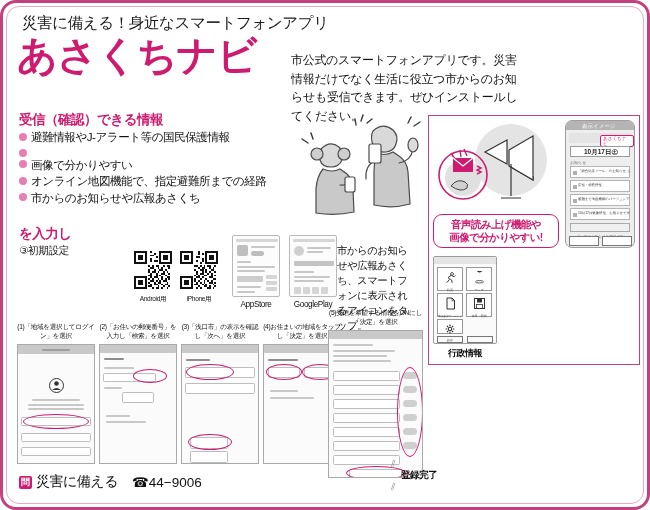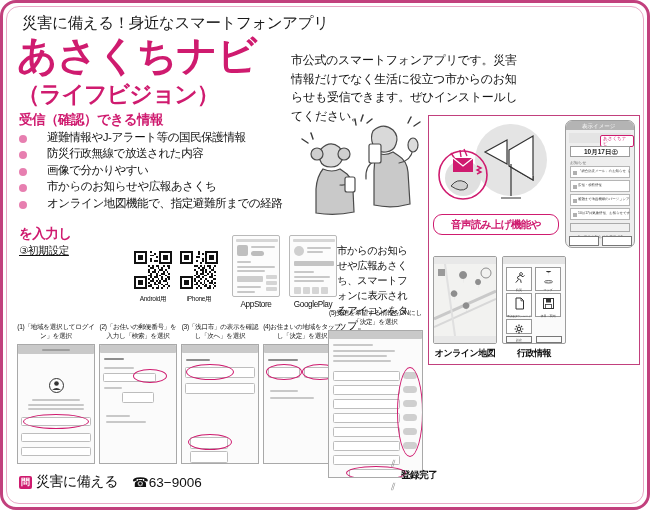--- a/index.html
+++ b/index.html
@@ -43,39 +43,39 @@
     font-size:12px; line-height:1.55; color:#141414; letter-spacing:-0.3px;
   }
 
   
   .sec-title {
     font-size:13.5px; font-weight:bold; color:#cf1b6f; letter-spacing:-0.5px;
   }
   #receive-title { position:absolute; left:16px; top:108px; }
   .bullets { position:absolute; left:16px; top:126px; width:280px; }
   .bullet {
-    display:flex; align-items:center; gap:20px;
+    display:flex; align-items:flex-start; gap:4px;
     font-size:11.6px; line-height:1.42; color:#111; letter-spacing:-0.5px;
     white-space:nowrap;
   }
   .dot {
     display:inline-block; width:8px; height:8px; border-radius:50%;
     background:#e77fb0; margin-top:3.5px; flex:0 0 auto;
   }
 
   
   .people { position:absolute; left:292px; top:106px; width:130px; height:112px; }
 
   
   #reg-title { position:absolute; left:16px; top:222px; }
   .reg-text {
     position:absolute; left:16px; top:240px; width:112px;
     font-size:10.6px; line-height:1.42; color:#111; letter-spacing:-0.4px;
   }
-  .reg-text .step3 { display:block;text-decoration:underline; }
+  .reg-text .step3 { display:block; }
 
   .qr-wrap { position:absolute; left:131px; top:248px; display:flex; gap:8px; }
   .qr-item { text-align:center; }
   .qr-box { width:38px; height:38px; }
   .qr-cap { font-size:6.5px; color:#111; margin-top:2px; letter-spacing:-0.3px; }
 
   .store-wrap { position:absolute; left:229px; top:232px; display:flex; gap:9px; }
   .store-item { text-align:center; }
   .phone-shot {
     width:48px; height:62px; background:#fcfcfc;
@@ -158,44 +158,42 @@
     position:absolute; border:1.5px solid #cf1b6f; border-radius:50%;
   }
 </style>
 </head>
 <body>
 
 <div class="flyer">
 
   <div class="headline">災害に備える！身近なスマートフォンアプリ</div>
   <div class="apptitle">あさくちナビ</div>
-  <div class="appsub">（ライフビジョン）</div>
   <div class="intro">市公式のスマートフォンアプリです。災害情報だけでなく生活に役立つ市からのお知らせも受信できます。ぜひインストールしてください。</div>
 
   <div class="sec-title" id="receive-title">受信（確認）できる情報</div>
   <div class="bullets">
     <div class="bullet">
       <span class="dot"></span>
       <span>避難情報やJ-アラート等の国民保護情報</span>
     </div>
     <div class="bullet">
       <span class="dot"></span>
-      <span>防災行政無線で放送された内容</span>
     </div>
     <div class="bullet">
       <span class="dot"></span>
       <span>画像で分かりやすい</span>
     </div>
     <div class="bullet">
       <span class="dot"></span>
-      <span>市からのお知らせや広報あさくち</span>
+      <span>オンライン地図機能で、指定避難所までの経路</span>
     </div>
     <div class="bullet">
       <span class="dot"></span>
-      <span>オンライン地図機能で、指定避難所までの経路</span>
+      <span>市からのお知らせや広報あさくち</span>
     </div>
   </div>
 
   <svg class="people" viewBox="0 0 130 112">
     <g fill="none" stroke="#4a4a4a" stroke-width="1.2">
 
       <path d="M78 22 q10 -9 20 -1 q6 6 3 14 q-2 7 -10 8 q-10 1 -13 -7 q-3 -8 0 -14z" fill="#d9d9d9"></path>
       <path d="M80 43 q9 5 18 0 l6 4 q8 5 9 16 l2 32 q-18 5 -36 1 l0 -34 q1 -13 1 -19z" fill="#c9c9c9"></path>
       <path d="M104 54 q12 -2 14 -14" stroke-linecap="round"></path>
       <path d="M80 52 q-10 4 -9 18" stroke-linecap="round"></path>
@@ -507,21 +505,21 @@
     </div>
   </div>
 
   <div class="done-label">登録完了</div>
   <span class="sparkle" style="left:388px;top:455px;">⫽</span>
   <span class="sparkle" style="left:388px;top:478px;">⫽</span>
 
   <div class="footer">
     <span class="toi">問</span>
     <span class="dept">災害に備える</span>
-    <span class="tel"><span>☎</span><span>63−9006</span></span>
+    <span class="tel"><span>☎</span><span>44−9006</span></span>
   </div>
 
   <div class="rpanel">
 
     <svg class="megaphone" viewBox="0 0 126 92">
       <circle cx="78" cy="40" r="36" fill="#e4e4e4"></circle>
       <circle cx="30" cy="55" r="24" fill="none" stroke="#cf1b6f" stroke-width="1.6"></circle>
       <circle cx="30" cy="58" r="18" fill="#e0e0e0"></circle>
       <g stroke="#333" stroke-width="1.2" fill="#fff">
         <path d="M74 20 l-22 12 l22 12 z"></path>
@@ -536,20 +534,21 @@
           <path d="M22 39 l-4 -6"></path>
         <path d="M44 46 l4 2 l-4 2 l4 2 l-4 2"></path>
       </g>
       <rect x="20" y="38" width="20" height="14" fill="#cf1b6f"></rect>
       <path d="M20 38 l10 8 l10 -8" fill="none" stroke="#fff" stroke-width="1.3"></path>
       <path d="M18 66 q6 -8 14 -4 q4 2 2 6 q-6 5 -16 -2z" fill="#d0d0d0" stroke="#444" stroke-width="1"></path>
     </svg>
 
     <div class="callout">
       <div>音声読み上げ機能や</div>
+      <div>画像で分かりやすい!</div>
     </div>
 
     <div class="top-phone">
       <div style="position:absolute;left:0;top:0;width:68px;height:9px;background:#b4b4b4;"></div>
       <div style="position:absolute;left:16px;top:1.5px;font-size:5.5px;color:#fff;">表示イメージ</div>
       <div style="position:absolute;left:3px;top:12px;width:62px;height:10px;background:#e4e4e4;"></div>
       <div style="position:absolute;left:34px;top:13.5px;font-size:4.6px;color:#cf1b6f;background:#fff;border:0.6px solid #cf1b6f;border-radius:2px;padding:0 2px;">あさくちナビ</div>
       <div style="position:absolute;left:4px;top:25px;width:60px;height:11px;border:0.8px solid #9c9c9c;background:#fff;"></div>
       <div style="position:absolute;left:18px;top:26.5px;font-size:6.5px;font-weight:bold;color:#222;">10月17日㊏</div>
       <div style="position:absolute;left:4px;top:39px;font-size:4px;color:#666;">お知らせ</div>
@@ -569,41 +568,20 @@
           <span style="position:absolute;left:7px;top:1.5px;font-size:3.4px;color:#333;white-space:nowrap;overflow:hidden;width:52px;">10月17日気象情報、お知らせです</span>
           <span style="position:absolute;left:1.5px;top:4px;width:4px;height:4px;background:#b0b0b0;"></span>
         </div>
       <div style="position:absolute;left:4px;top:102px;width:60px;height:9px;border:0.7px solid #aaa;background:#f0f0f0;text-align:center;"><span style="font-size:3.6px;color:#444;line-height:9px;">すべてのお知らせを表示する</span></div>
       <div style="position:absolute;left:3px;top:115px;width:30px;height:10px;border:0.7px solid #777;background:#fff;text-align:center;"><span style="font-size:4px;line-height:10px;color:#333;">ホーム</span></div>
       <div style="position:absolute;left:36px;top:115px;width:30px;height:10px;border:0.7px solid #777;background:#fff;text-align:center;"><span style="font-size:4px;line-height:10px;color:#333;">メニュー</span></div>
     </div>
 
     <div class="feature-row">
 
-      <div class="feature">
-        <div class="feature-shot">
-          <svg viewBox="0 0 62 86" style="position:absolute;left:0;top:0;width:62px;height:86px;">
-            <rect width="62" height="86" fill="#f2f2f0"></rect>
-            <path d="M0 62 L62 34" stroke="#c9c9c9" stroke-width="3" fill="none"></path>
-            <path d="M0 70 L62 42" stroke="#d8d8d8" stroke-width="2" fill="none"></path>
-            <path d="M10 0 L22 86" stroke="#e0e0e0" stroke-width="2" fill="none"></path>
-            <rect x="0" y="0" width="62" height="7" fill="#e8e8e8"></rect>
-            <g fill="#8e8e8e">
-              <path d="M29 22 a4 4 0 1 1 0.1 0 l-0.05 7 z"></path>
-              <path d="M20 40 a3.4 3.4 0 1 1 0.1 0 l-0.05 6 z"></path>
-              <path d="M32 52 a3.4 3.4 0 1 1 0.1 0 l-0.05 6 z"></path>
-              <path d="M44 28 a3 3 0 1 1 0.1 0 l-0.05 5 z"></path>
-            </g>
-            <circle cx="52" cy="16" r="5" fill="none" stroke="#8e8e8e" stroke-width="1"></circle>
-            <rect x="4" y="12" width="7" height="7" fill="#9a9a9a"></rect>
-            <rect x="0" y="79" width="62" height="7" fill="#e8e8e8"></rect>
-          </svg>
-        </div>
-        <div class="feature-cap">オンライン地図</div>
-      </div>
 
       <div class="feature">
         <div class="feature-shot">
           <div style="position:absolute;left:0;top:0;width:62px;height:7px;background:#e4e4e4;"></div>
           <div style="position:absolute;left:3px;top:10px;width:26px;height:24px;border:0.8px solid #999;background:#fff;text-align:center;">
             <svg width="13" height="13" viewBox="0 0 13 13" style="margin-top:3px;">
                 <path d="M8 1.6 a1.4 1.4 0 1 0 0.1 0 M7.4 4.2 l-3 2 l1 2.4 l-2.6 3 M7.4 4.2 l2.6 1.6 l1.4 -1.4 M6 7.6 l1.6 1.6 l0.6 2.6" stroke="#333" stroke-width="1" fill="none"></path>
               </svg>
             <div style="font-size:3px;color:#444;">防災</div>
           </div>

